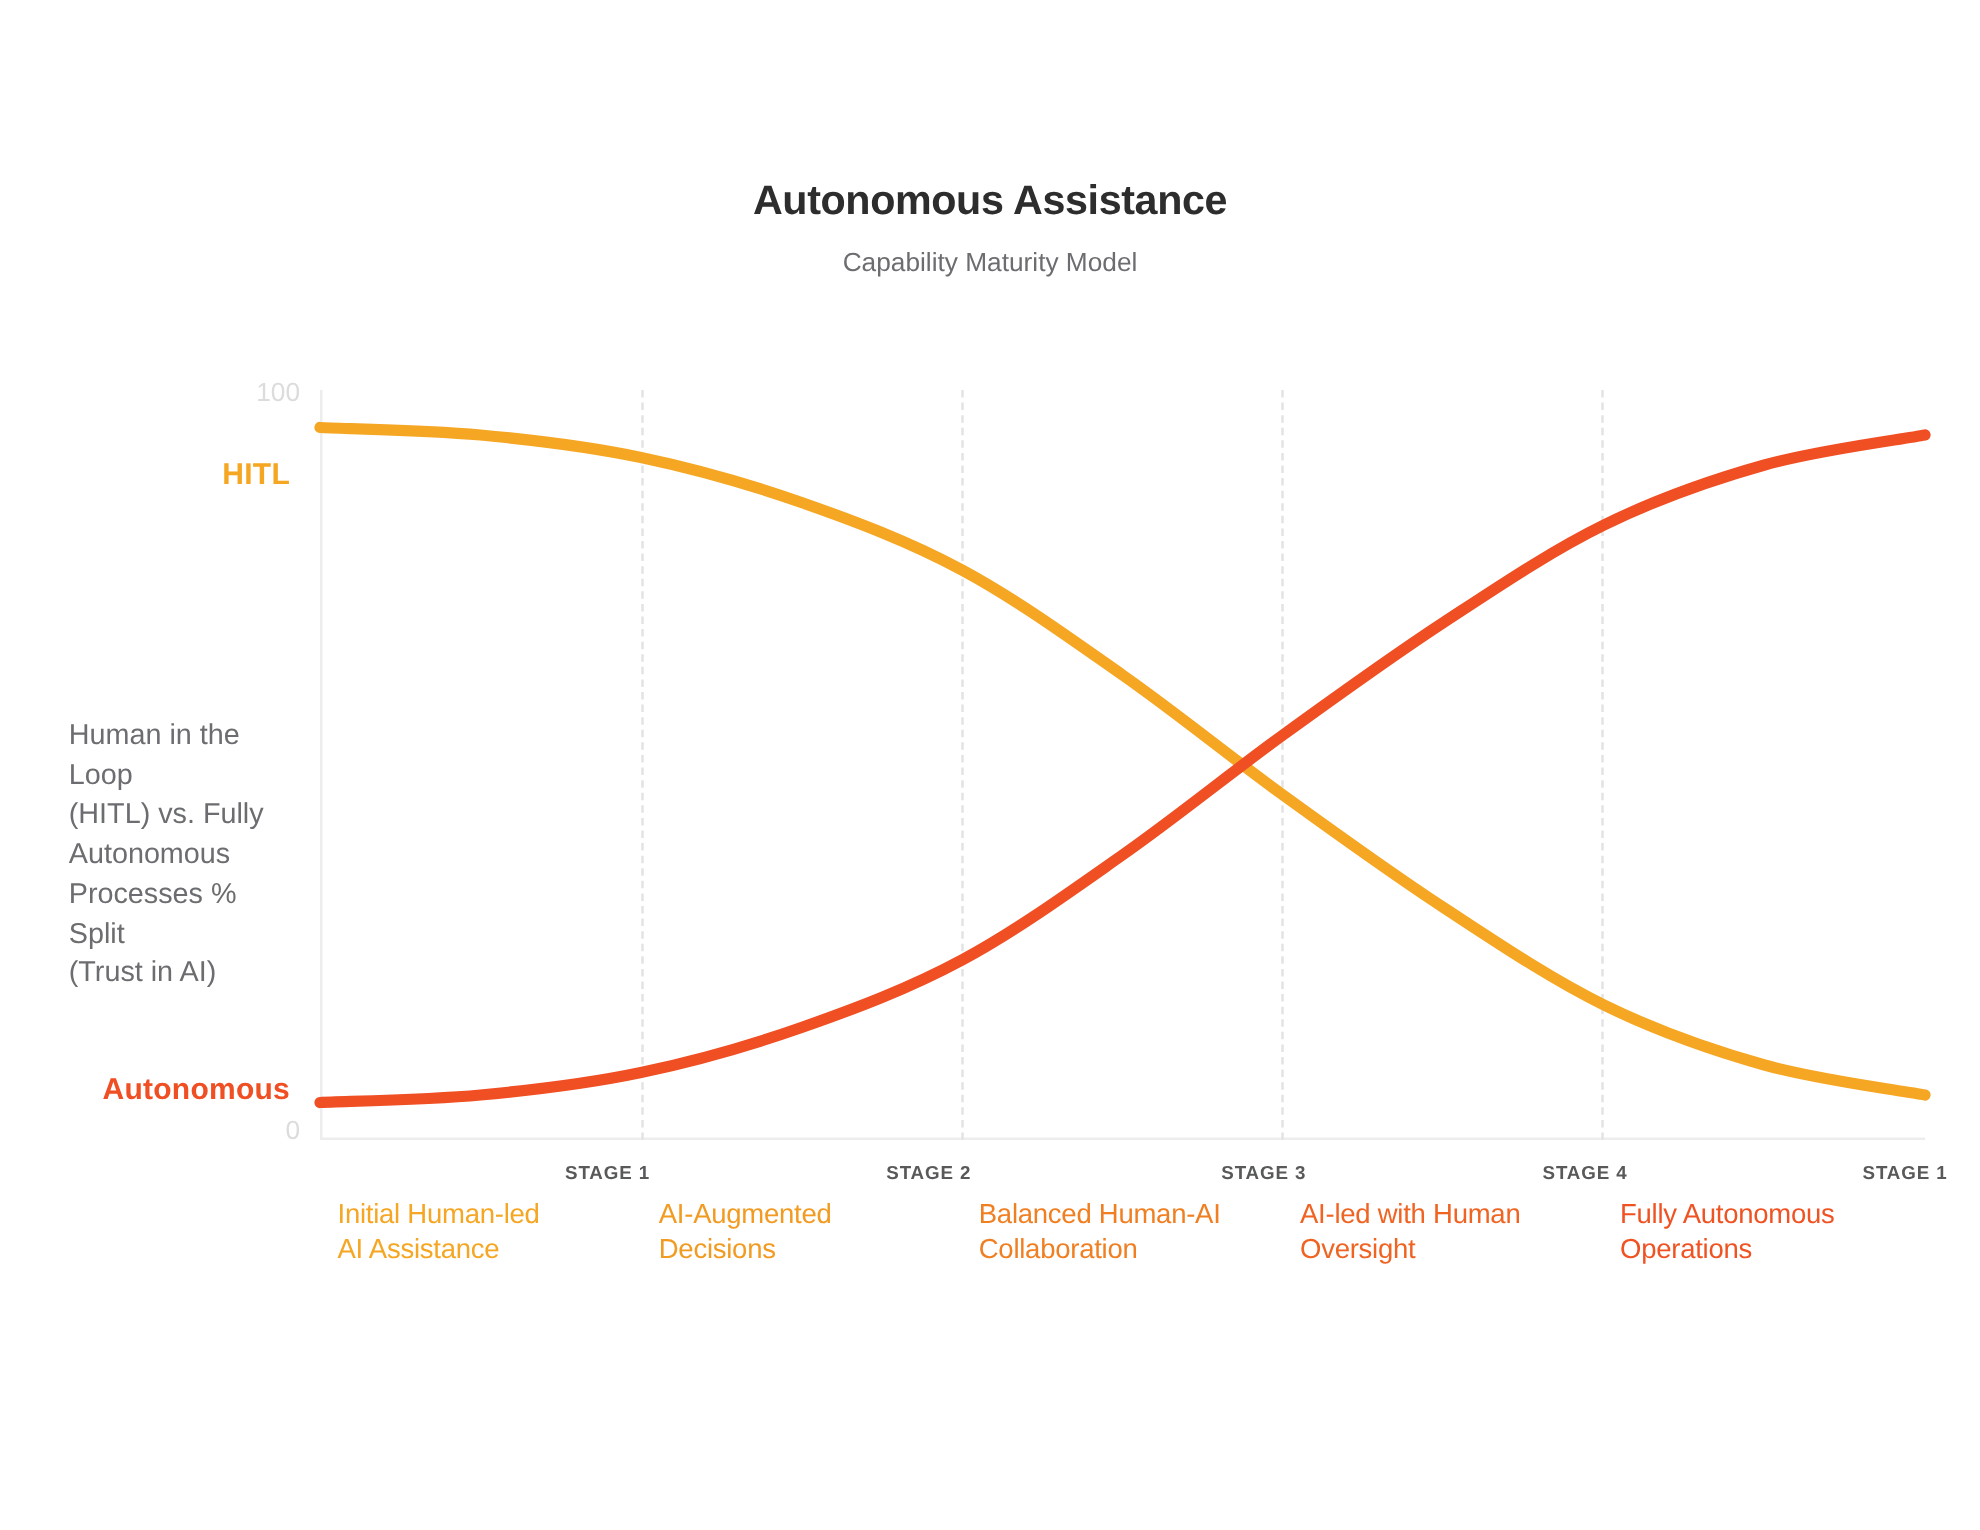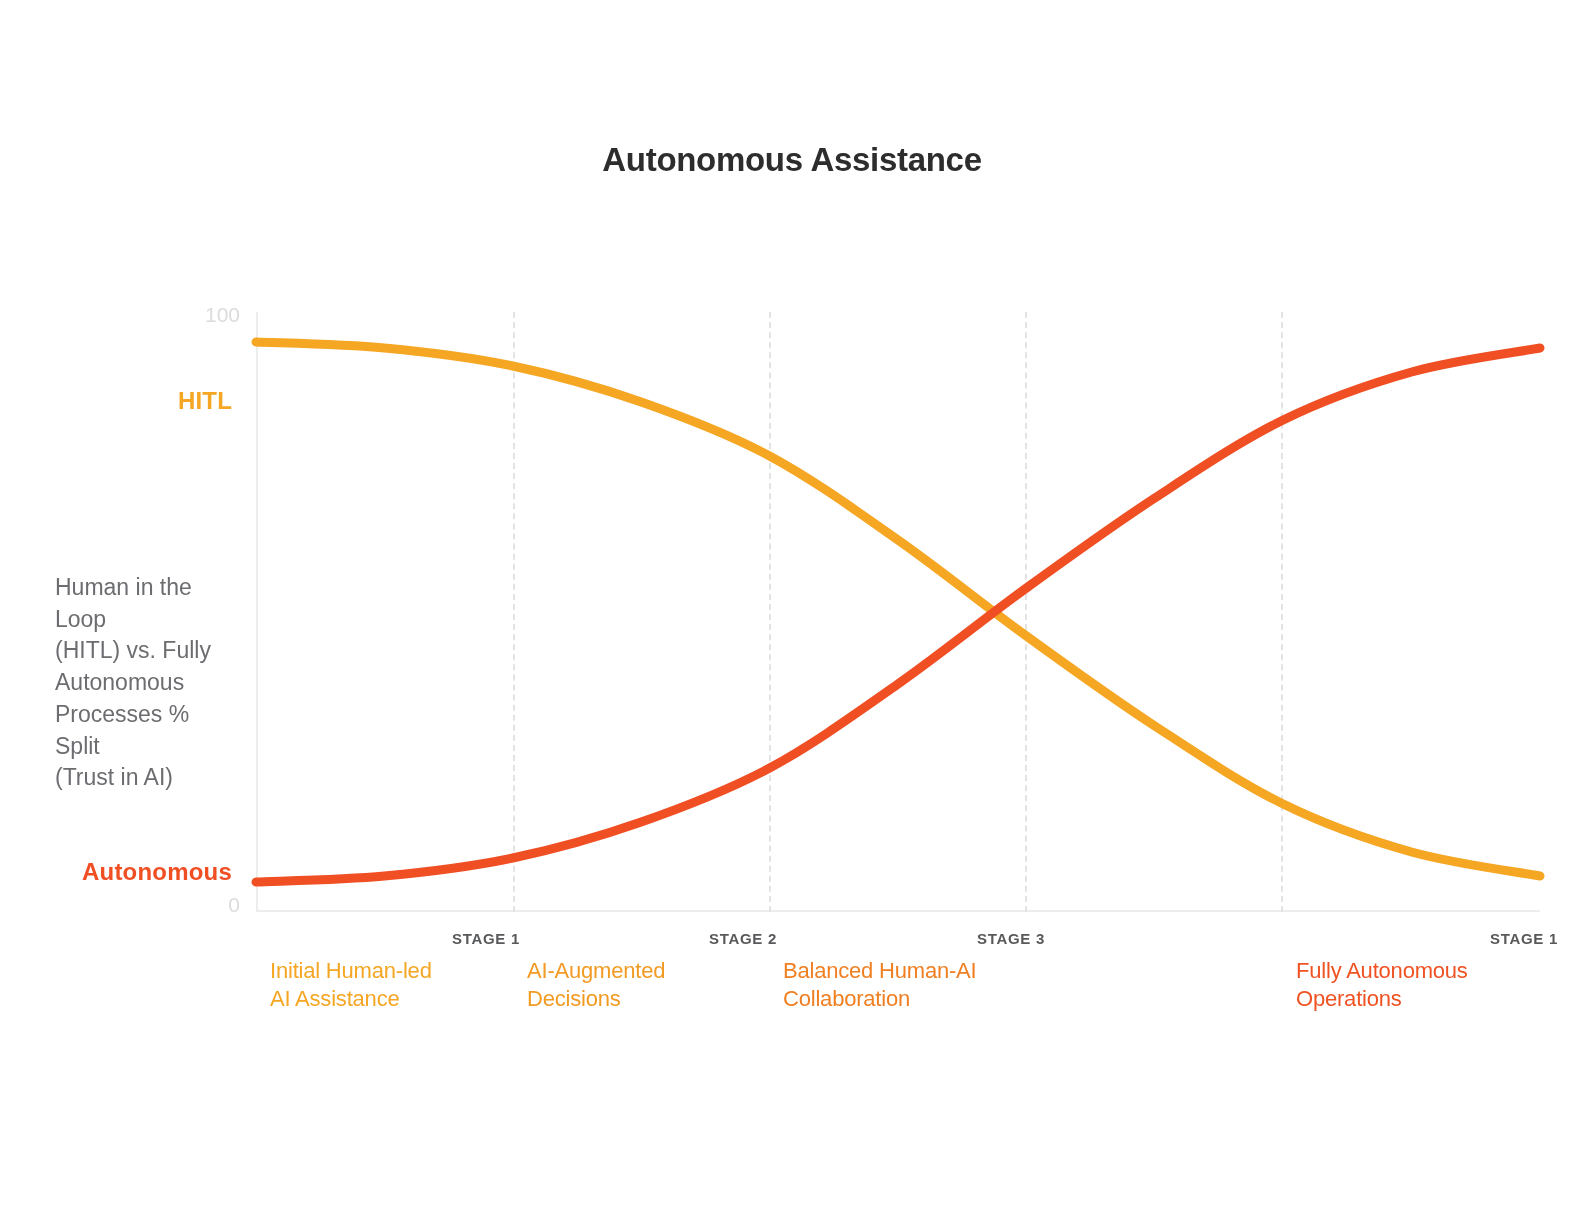--- a/index.html
+++ b/index.html
@@ -80,21 +80,20 @@
     position: absolute;
     font-size: 24px;
     font-weight: bold;
     text-align: right;
     white-space: nowrap;
     letter-spacing: 0.2px;
   }
   .yend-hitl {
     top: 366px; right: 1352px;
     color: #f5a623;
-    margin-top: 21px;
   }
   .yend-auto {
     top: 858px; right: 1352px;
     color: #f04e23;
   }
 
   .axis-label {
     position: absolute;
     left: 55px; top: 572px;
     width: 180px;
@@ -138,20 +137,21 @@
     line-height: 1.28;
     margin: 9px 0 0 0;
     letter-spacing: -0.2px;
   }
 </style>
 </head>
 <body>
 
 <div class="header">
   <h1 class="chart-title">Autonomous Assistance</h1>
+  <p class="chart-subtitle">Capability Maturity Model</p>
 </div>
 
 <div class="ytick ytick-100">100</div>
 <div class="ytick ytick-0">0</div>
 
 <div class="yend-label yend-hitl">HITL</div>
 <div class="yend-label yend-auto">Autonomous</div>
 
 <div class="axis-label">
   <div>Human in the Loop</div>
@@ -194,20 +194,27 @@
   </div>
 
   <div class="stage" style="left:527px;width:262px">
     <p class="stage-kicker">STAGE 3</p>
     <p class="stage-name" style="color:#f07f22">
       <span>Balanced Human-AI</span><br>
       <span>Collaboration</span>
     </p>
   </div>
 
+  <div class="stage" style="left:784px;width:262px">
+    <p class="stage-kicker">STAGE 4</p>
+    <p class="stage-name" style="color:#f06423">
+      <span>AI-led with Human</span><br>
+      <span>Oversight</span>
+    </p>
+  </div>
 
   <div class="stage" style="left:1040px;width:262px">
     <p class="stage-kicker">STAGE 1</p>
     <p class="stage-name" style="color:#f05323">
       <span>Fully Autonomous</span><br>
       <span>Operations</span>
     </p>
   </div>
 
 </div>

